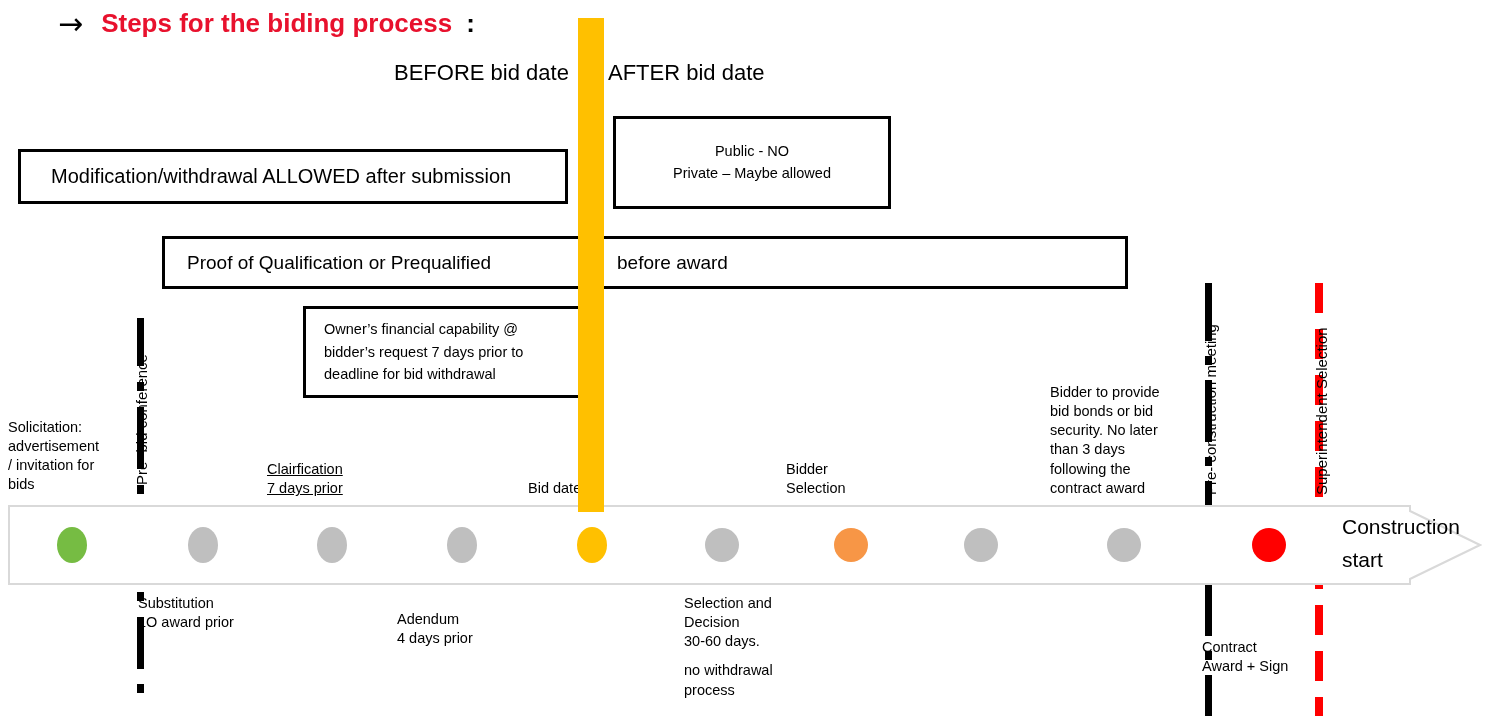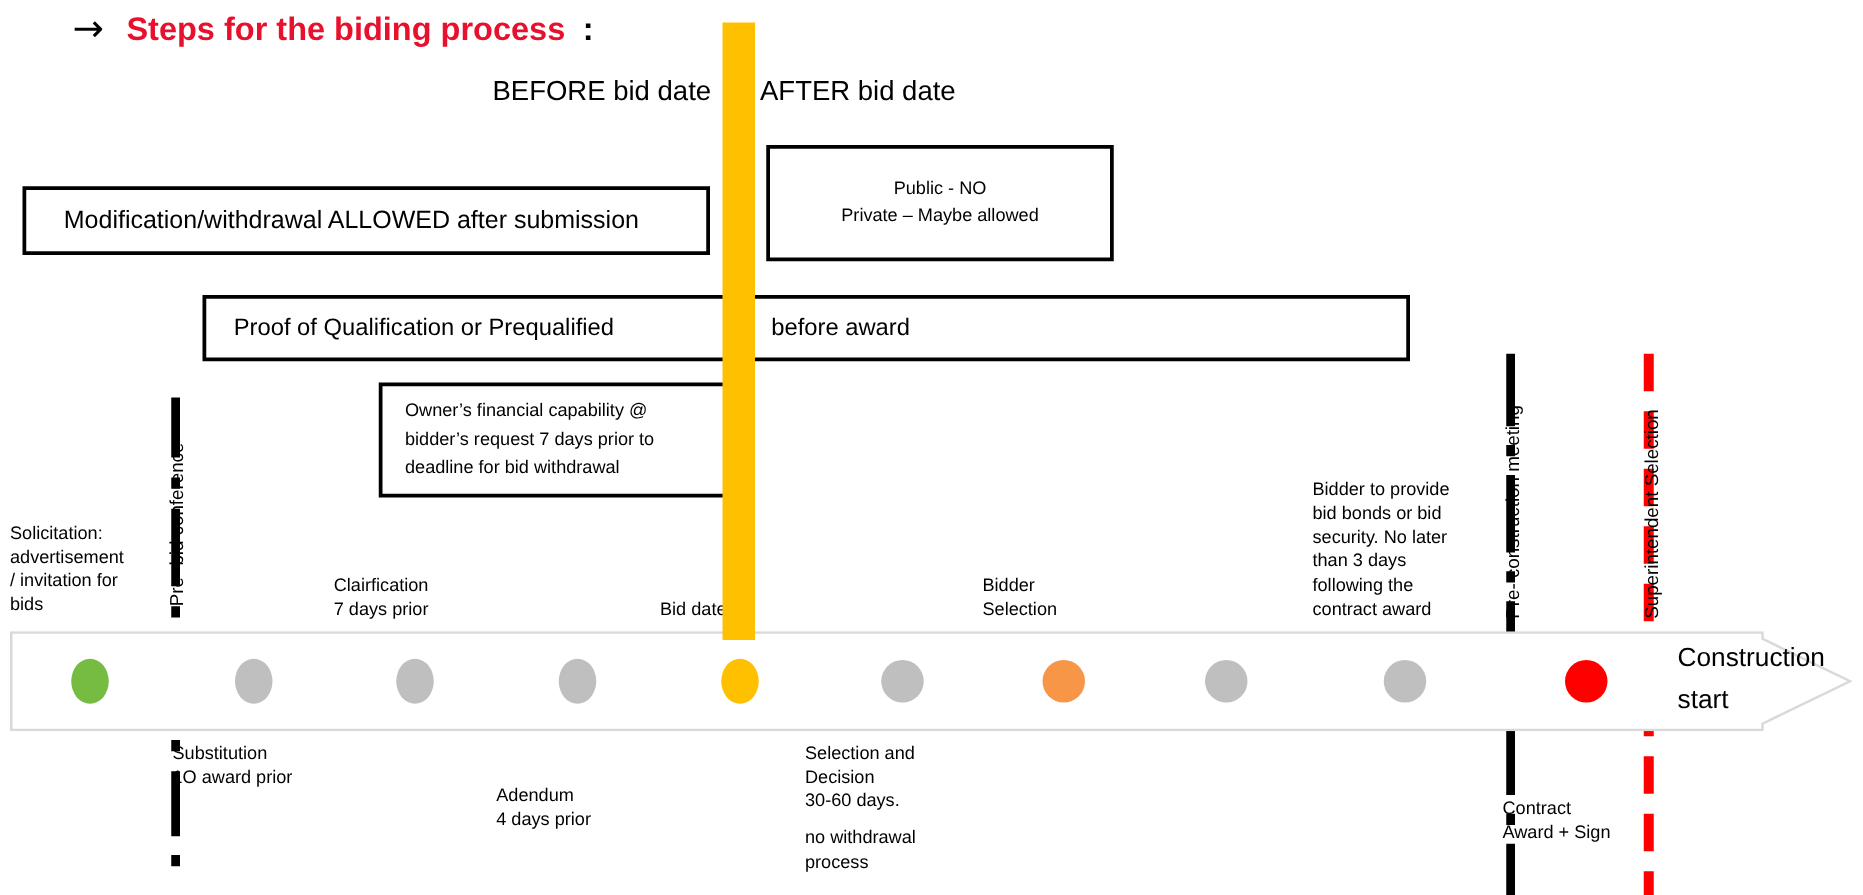--- a/index.html
+++ b/index.html
@@ -288,21 +288,21 @@
 
   <div id="bid-bar" class="abs"></div>
 
   <div class="caption abs" style="left:8px; top:418px; width:130px;">
     <div>Solicitation:</div>
     <div>advertisement</div>
     <div>/ invitation for</div>
     <div>bids</div>
   </div>
 
-  <div class="caption abs" style="left:267px; top:460px; width:130px;">
+  <div class="caption abs" style="left:267px; top:460px; width:130px;text-decoration:underline;">
     <div>Clairfication</div>
     <div>7 days prior</div>
   </div>
 
   <div class="caption abs" style="left:528px; top:479px; width:130px;">
     <div>Bid date</div>
   </div>
 
   <div class="caption abs" style="left:786px; top:460px; width:130px;">
     <div>Bidder</div>
@@ -327,26 +327,26 @@
   <div class="dot abs" style="left:834px; background:#f79646;"></div>
   <div class="dot abs" style="left:964px; background:#bfbfbf;"></div>
   <div class="dot abs" style="left:1107px; background:#bfbfbf;"></div>
   <div class="dot abs" style="left:1252px; background:#ff0000;"></div>
 
   <div class="caption abs" style="left:138px; top:594px; width:130px;">
     <div>Substitution</div>
     <div>1O award prior</div>
   </div>
 
-  <div class="caption abs" style="left:397px; top:628px; width:130px;">
+  <div class="caption abs" style="left:397px; top:610px; width:130px;">
     <div>Adendum</div>
     <div>4 days prior</div>
   </div>
 
-  <div class="caption abs" style="left:644px; top:594px; width:140px;">
+  <div class="caption abs" style="left:684px; top:594px; width:140px;">
     <div>Selection and</div>
     <div>Decision</div>
     <div>30-60 days.</div>
     <div style="height:10px;"></div>
     <div>no withdrawal</div>
     <div>process</div>
   </div>
 
 
   <div class="caption abs" style="left:1202px; top:594px; width:130px;margin-top:44px;">

